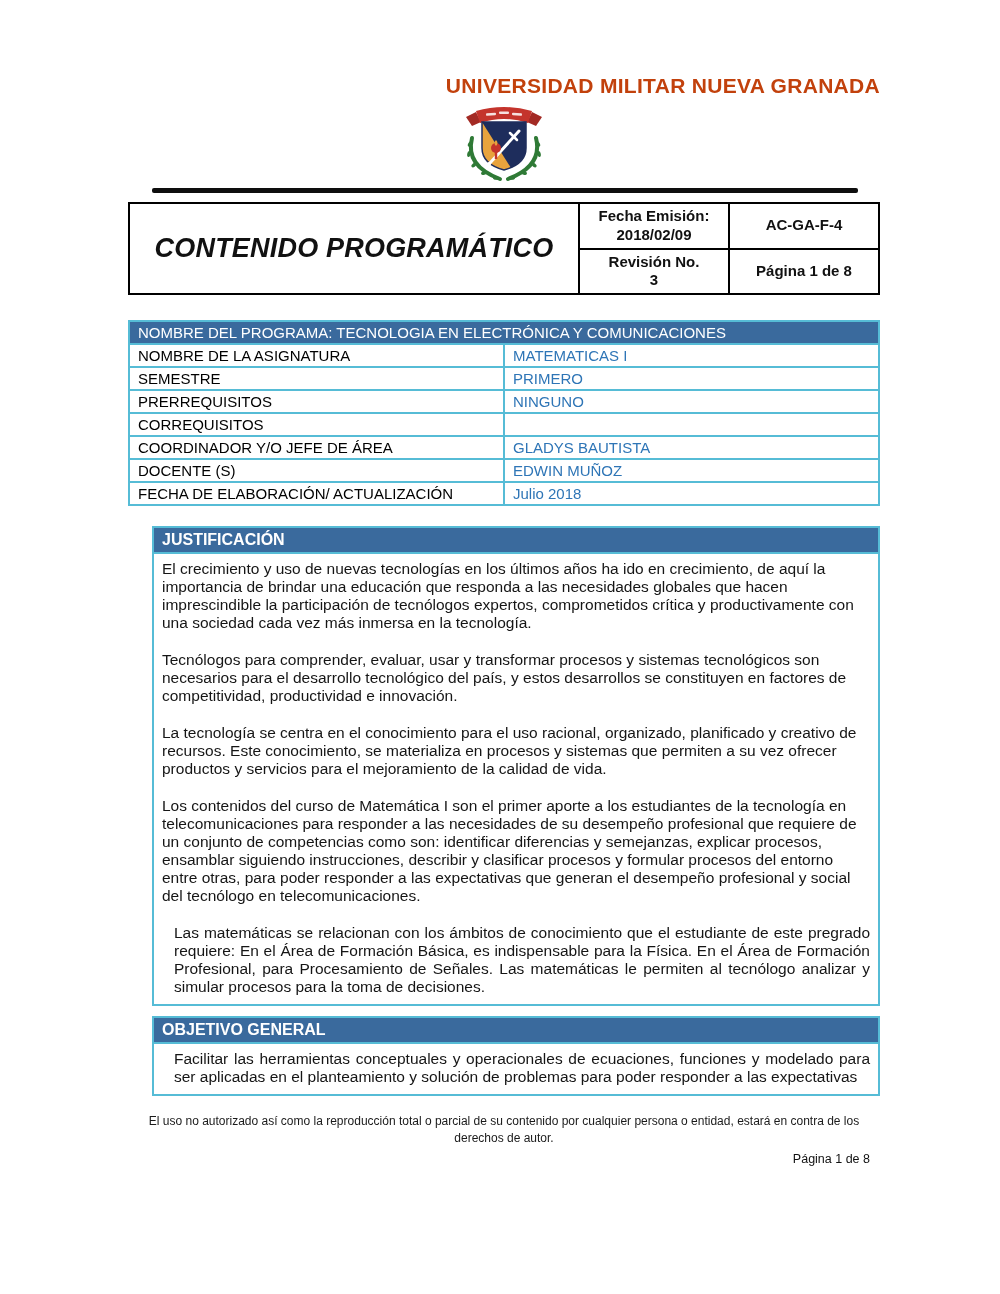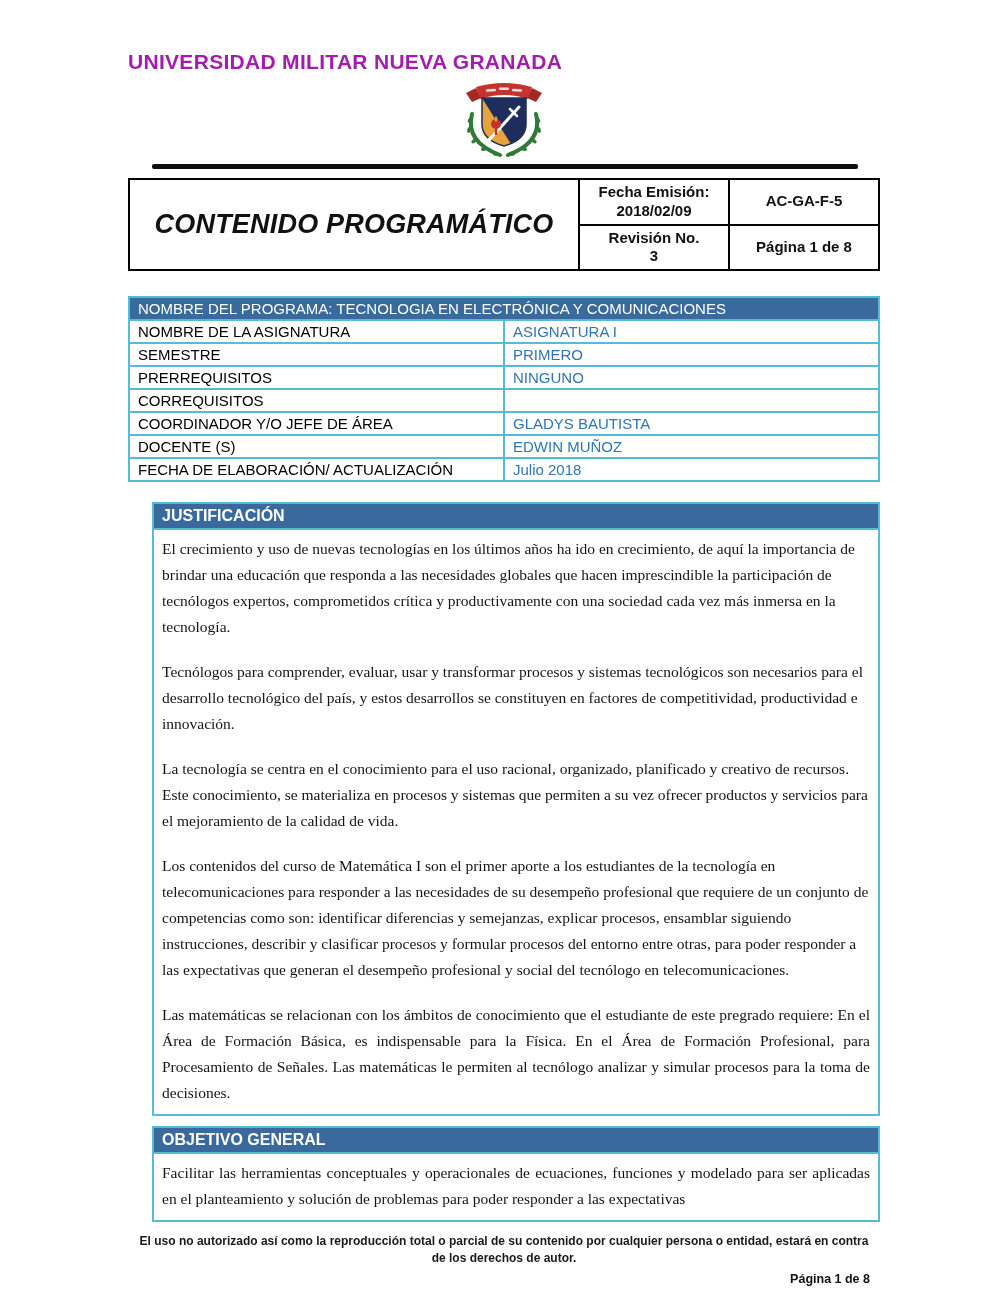--- a/index.html
+++ b/index.html
@@ -8,25 +8,25 @@
     width: 1000px; height: 1294px;
     font-family: "Liberation Sans", "DejaVu Sans", sans-serif;
     color: #111111;
     position: relative;
     overflow: hidden;
   }
   .page { width: 1000px; height: 1294px; padding: 0 120px 0 128px; }
 
   
   .masthead-title {
-    margin-top: 50px;
-    text-align: left;
+    margin-top: 74px;
+    text-align: right;
     font-size: 21px;
     font-weight: bold;
-    color: #a21caf;
+    color: #c2410c;
     letter-spacing: 0.3px;
   }
   .logo-wrap { text-align: center; margin-top: 4px; height: 84px; }
   .head-rule {
     height: 5px; background: #0e0e0e;
     margin: 2px 22px 0 24px; border-radius: 2px;
   }
 
   
   table.doc-header {
@@ -63,28 +63,28 @@
   .section + .section { margin-top: 10px; }
   .section-header {
     background: #3A6A9D; color: #ffffff;
     border: 2px solid #56BCD6;
     font-size: 16px; font-weight: bold;
     padding: 2px 8px; line-height: 20px;
   }
   .section-body {
     border: 2px solid #56BCD6; border-top: none;
     padding: 6px 8px 8px 8px;
-    font-size: 15.5px; line-height: 26px; color: #151515; font-family: Liberation Serif, serif;
+    font-size: 15.5px; line-height: 18px; color: #151515;
   }
   .section-body p { margin: 0 0 19px 0; }
-  .section-body p:last-child { margin-bottom: 0; }
+  .section-body p:last-child { margin-bottom: 0; margin-left: 12px; }
   .section-body p.justified { text-align: justify; }
 
   
-  .footer { margin-top: 11px; font-weight: bold; }
+  .footer { margin-top: 17px; }
   .footer-copy {
     text-align: center; font-size: 12px; line-height: 1.4; color: #1a1a1a;
     padding: 0 4px;
   }
   .footer-page { text-align: right; font-size: 12.5px; margin-top: 5px; padding-right: 10px; }
 </style>
 </head>
 <body>
 
 <div class="page">
@@ -130,40 +130,40 @@
   <div class="head-rule"></div>
 
   <table class="doc-header">
     <tbody>
         <tr>
       <td class="doc-title-cell" rowspan="2">CONTENIDO PROGRAMÁTICO</td>
       <td class="small-cell">
         <div>Fecha Emisión:</div>
         <div>2018/02/09</div>
       </td>
-      <td class="small-cell">AC-GA-F-5</td>
+      <td class="small-cell">AC-GA-F-4</td>
     </tr>
     <tr>
       <td class="small-cell">
         <div>Revisión No.</div>
         <div>3</div>
       </td>
       <td class="small-cell">Página 1 de 8</td>
     </tr>
   </tbody>
     </table>
 
   <table class="program">
     <tbody>
         <tr>
       <td class="program-header-cell" colspan="2">NOMBRE DEL PROGRAMA: TECNOLOGIA EN ELECTRÓNICA Y COMUNICACIONES</td>
     </tr>
     <tr>
       <td class="field-label">NOMBRE DE LA ASIGNATURA</td>
-      <td class="field-value">ASIGNATURA I</td>
+      <td class="field-value">MATEMATICAS I</td>
     </tr>
     <tr>
       <td class="field-label">SEMESTRE</td>
       <td class="field-value">PRIMERO</td>
     </tr>
     <tr>
       <td class="field-label">PRERREQUISITOS</td>
       <td class="field-value">NINGUNO</td>
     </tr>
     <tr>

